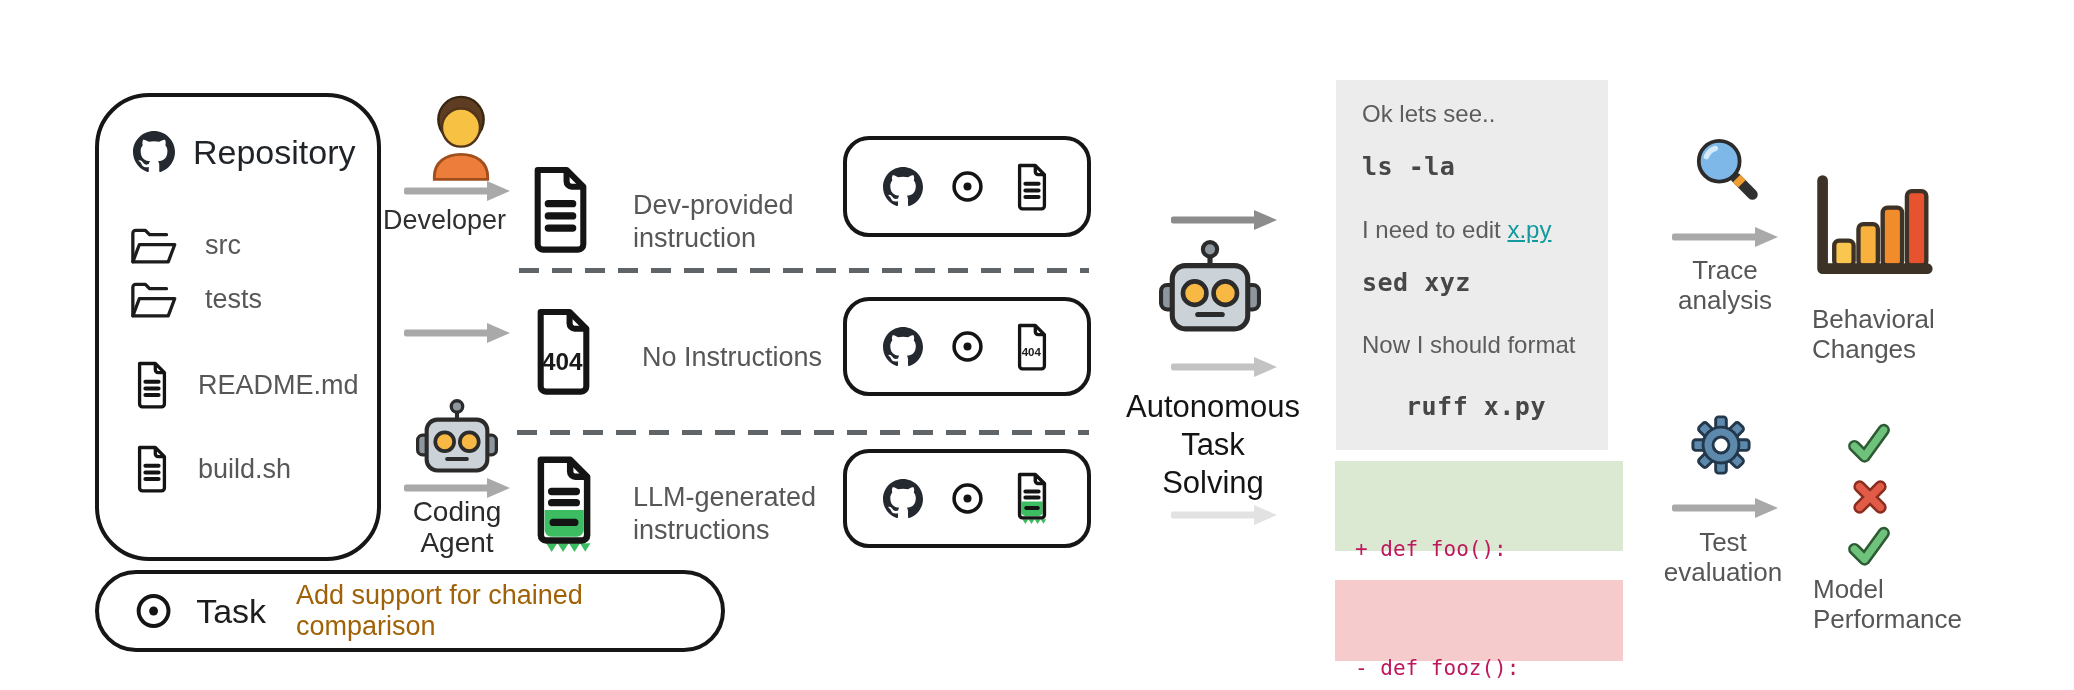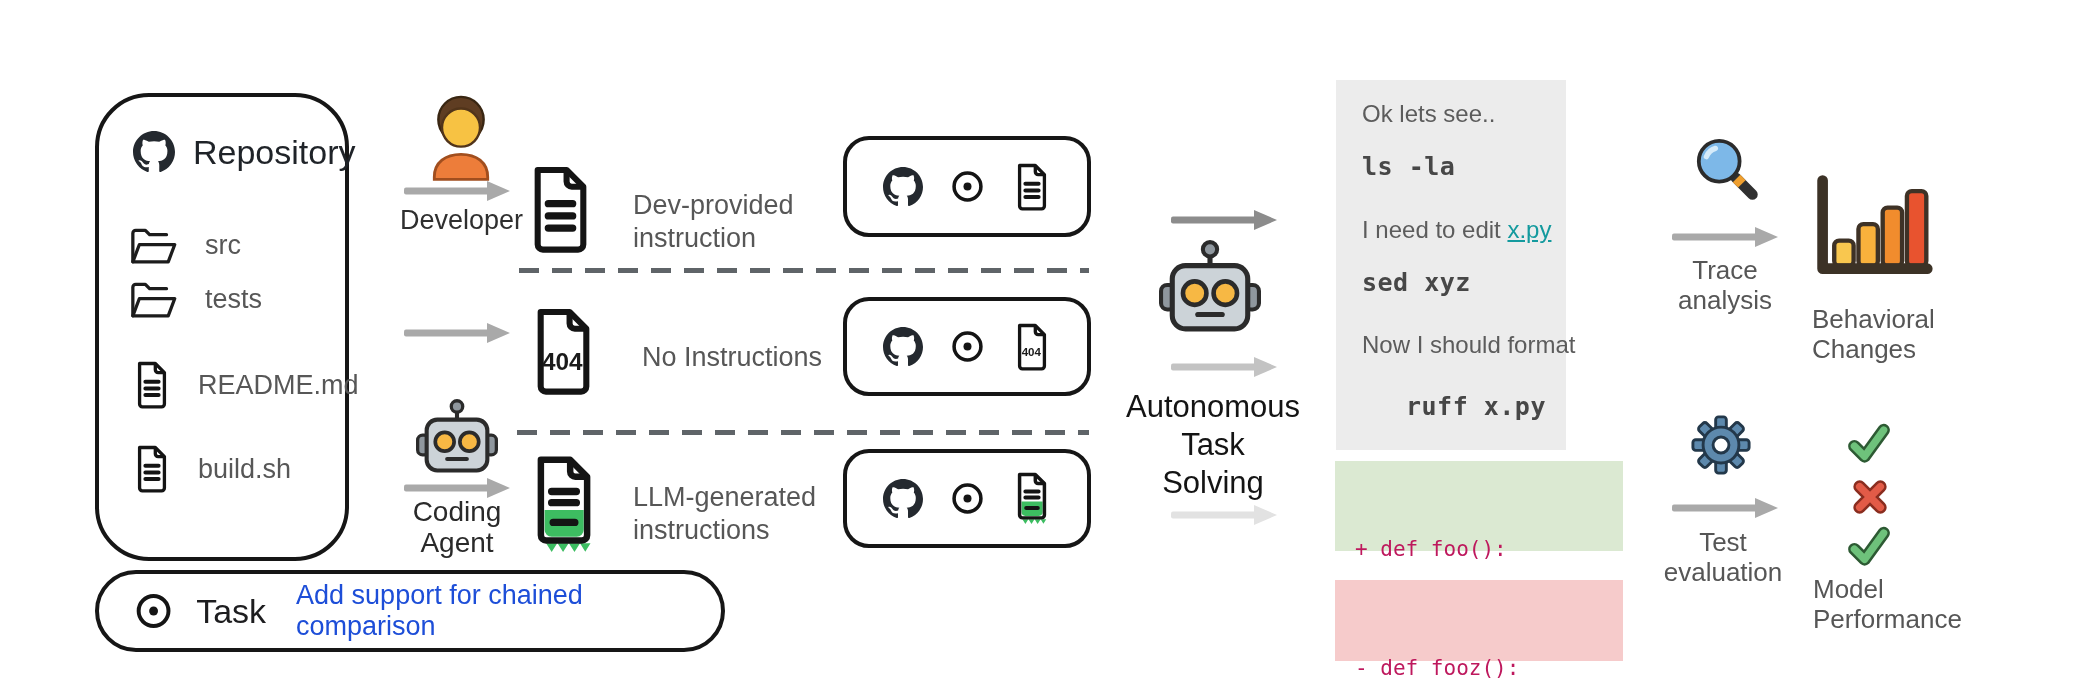--- a/index.html
+++ b/index.html
@@ -15,21 +15,21 @@
   .dash{height:5px;background:repeating-linear-gradient(90deg,#5f6468 0 20px,transparent 20px 33px);}
   .row-icons{display:flex;align-items:center;justify-content:center;gap:26px;height:100%;}
   
   .repo-header{display:flex;align-items:center;gap:18px;}
   .repo-title{font-size:34px;font-weight:500;color:#1f2328;}
   .repo-item{display:flex;align-items:center;gap:26px;height:48px;}
   .repo-item .lab{font-size:27px;color:#575757;}
   
   .task-pill{display:flex;align-items:center;border-radius:41px;}
   .task-word{font-size:34px;font-weight:500;color:#1d1d1f;margin-left:22px;}
-  .task-desc{font-size:27px;color:#1d4ed8;margin-left:30px;}
+  .task-desc{font-size:27px;color:#a16207;margin-left:30px;}
   
   .terminal{background:#ececec;}
   .t-line{position:absolute;left:26px;white-space:pre;}
   .thought{font-size:24px;color:#5c5c5c;}
   .cmd{font-family:"DejaVu Sans Mono",monospace;font-size:25px;font-weight:600;color:#474747;letter-spacing:.5px;}
   .t-link{color:#149a9e;text-decoration:underline;cursor:pointer;}
   
   .diff{font-family:"DejaVu Sans Mono",monospace;font-size:21px;font-weight:400;color:#be185d;
         white-space:pre;line-height:31px;padding:11px 0 0 20px;box-sizing:border-box;}
   .diff-add{background:#dbe9d2;}
@@ -121,21 +121,21 @@
         <path d="M13 13 L41 41 M41 13 L13 41" fill="none" stroke="#8a2d1f" stroke-width="17" stroke-linecap="round"></path>
         <path d="M13 13 L41 41 M41 13 L13 41" fill="none" stroke="#e25b47" stroke-width="10" stroke-linecap="round"></path>
       </g>
       <g id="arrow-r">
         <rect x="0" y="6.5" width="86" height="7" rx="2"></rect>
         <polygon points="83,0 106,10 83,20"></polygon>
       </g>
     </defs>
   </svg>
 
-  <div class="abs box" style="left:95px;top:93px;width:254px;height:468px;border-radius:54px;">
+  <div class="abs box" style="left:95px;top:93px;width:286px;height:468px;border-radius:54px;">
     <div class="repo-header abs" style="left:34px;top:34px;">
       <svg width="42" height="42" viewBox="0 0 16 16">
           <use href="#gh-mark"></use>
         </svg>
       <span class="repo-title">Repository</span>
     </div>
     <div class="repo-item abs" style="left:30px;top:124px;">
       <svg width="50" height="39" viewBox="0 0 26 20">
           <use href="#folder"></use>
         </svg>
@@ -170,21 +170,21 @@
   </div>
 
   <svg class="abs" style="left:424px;top:92px;" width="74" height="89" viewBox="0 0 90 110">
       <use href="#person"></use>
     </svg>
   <div class="abs arr" style="left:404px;top:181px;width:106px;height:20px;color:#a9a9a9;">
     <svg viewBox="0 0 106 20" fill="currentColor">
         <use href="#arrow-r"></use>
       </svg>
   </div>
-  <div class="abs center" style="left:400px;top:205px;width:118px;font-size:27px;color:#2f2f2f;">Developer</div>
+  <div class="abs center" style="left:383px;top:205px;width:118px;font-size:27px;color:#2f2f2f;">Developer</div>
   <svg class="abs" style="left:524px;top:165px;" width="73" height="89" viewBox="0 0 24 29">
       <use href="#doc-plain"></use>
     </svg>
   <div class="abs lbl" style="left:633px;top:189px;">Dev-provided
 instruction</div>
 
   <div class="abs dash" style="left:519px;top:268px;width:570px;"></div>
 
   <div class="abs arr" style="left:404px;top:323px;width:106px;height:20px;color:#a9a9a9;">
     <svg viewBox="0 0 106 20" fill="currentColor">
@@ -271,21 +271,21 @@
   </div>
   <div class="abs center ats" style="left:1098px;top:388px;width:230px;">Autonomous
 Task
 Solving</div>
   <div class="abs arr" style="left:1171px;top:505px;width:106px;height:20px;color:#e2e2e2;">
     <svg viewBox="0 0 106 20" fill="currentColor">
         <use href="#arrow-r"></use>
       </svg>
   </div>
 
-  <div class="abs terminal" style="left:1336px;top:80px;width:230px;height:370px;">
+  <div class="abs terminal" style="left:1336px;top:80px;width:272px;height:370px;">
     <div class="t-line thought" style="top:20px;">Ok lets see..</div>
     <div class="t-line cmd" style="top:72px;">ls -la</div>
     <div class="t-line thought" style="top:136px;"><span>I need to edit </span><a class="t-link">x.py</a></div>
     <div class="t-line cmd" style="top:188px;">sed xyz</div>
     <div class="t-line thought" style="top:251px;">Now I should format</div>
     <div class="t-line cmd" style="top:312px;margin-left:44px;">ruff x.py</div>
   </div>
 
   <div class="abs diff diff-add" style="left:1335px;top:461px;width:288px;height:90px;">
     <div>+ def foo():</div>

